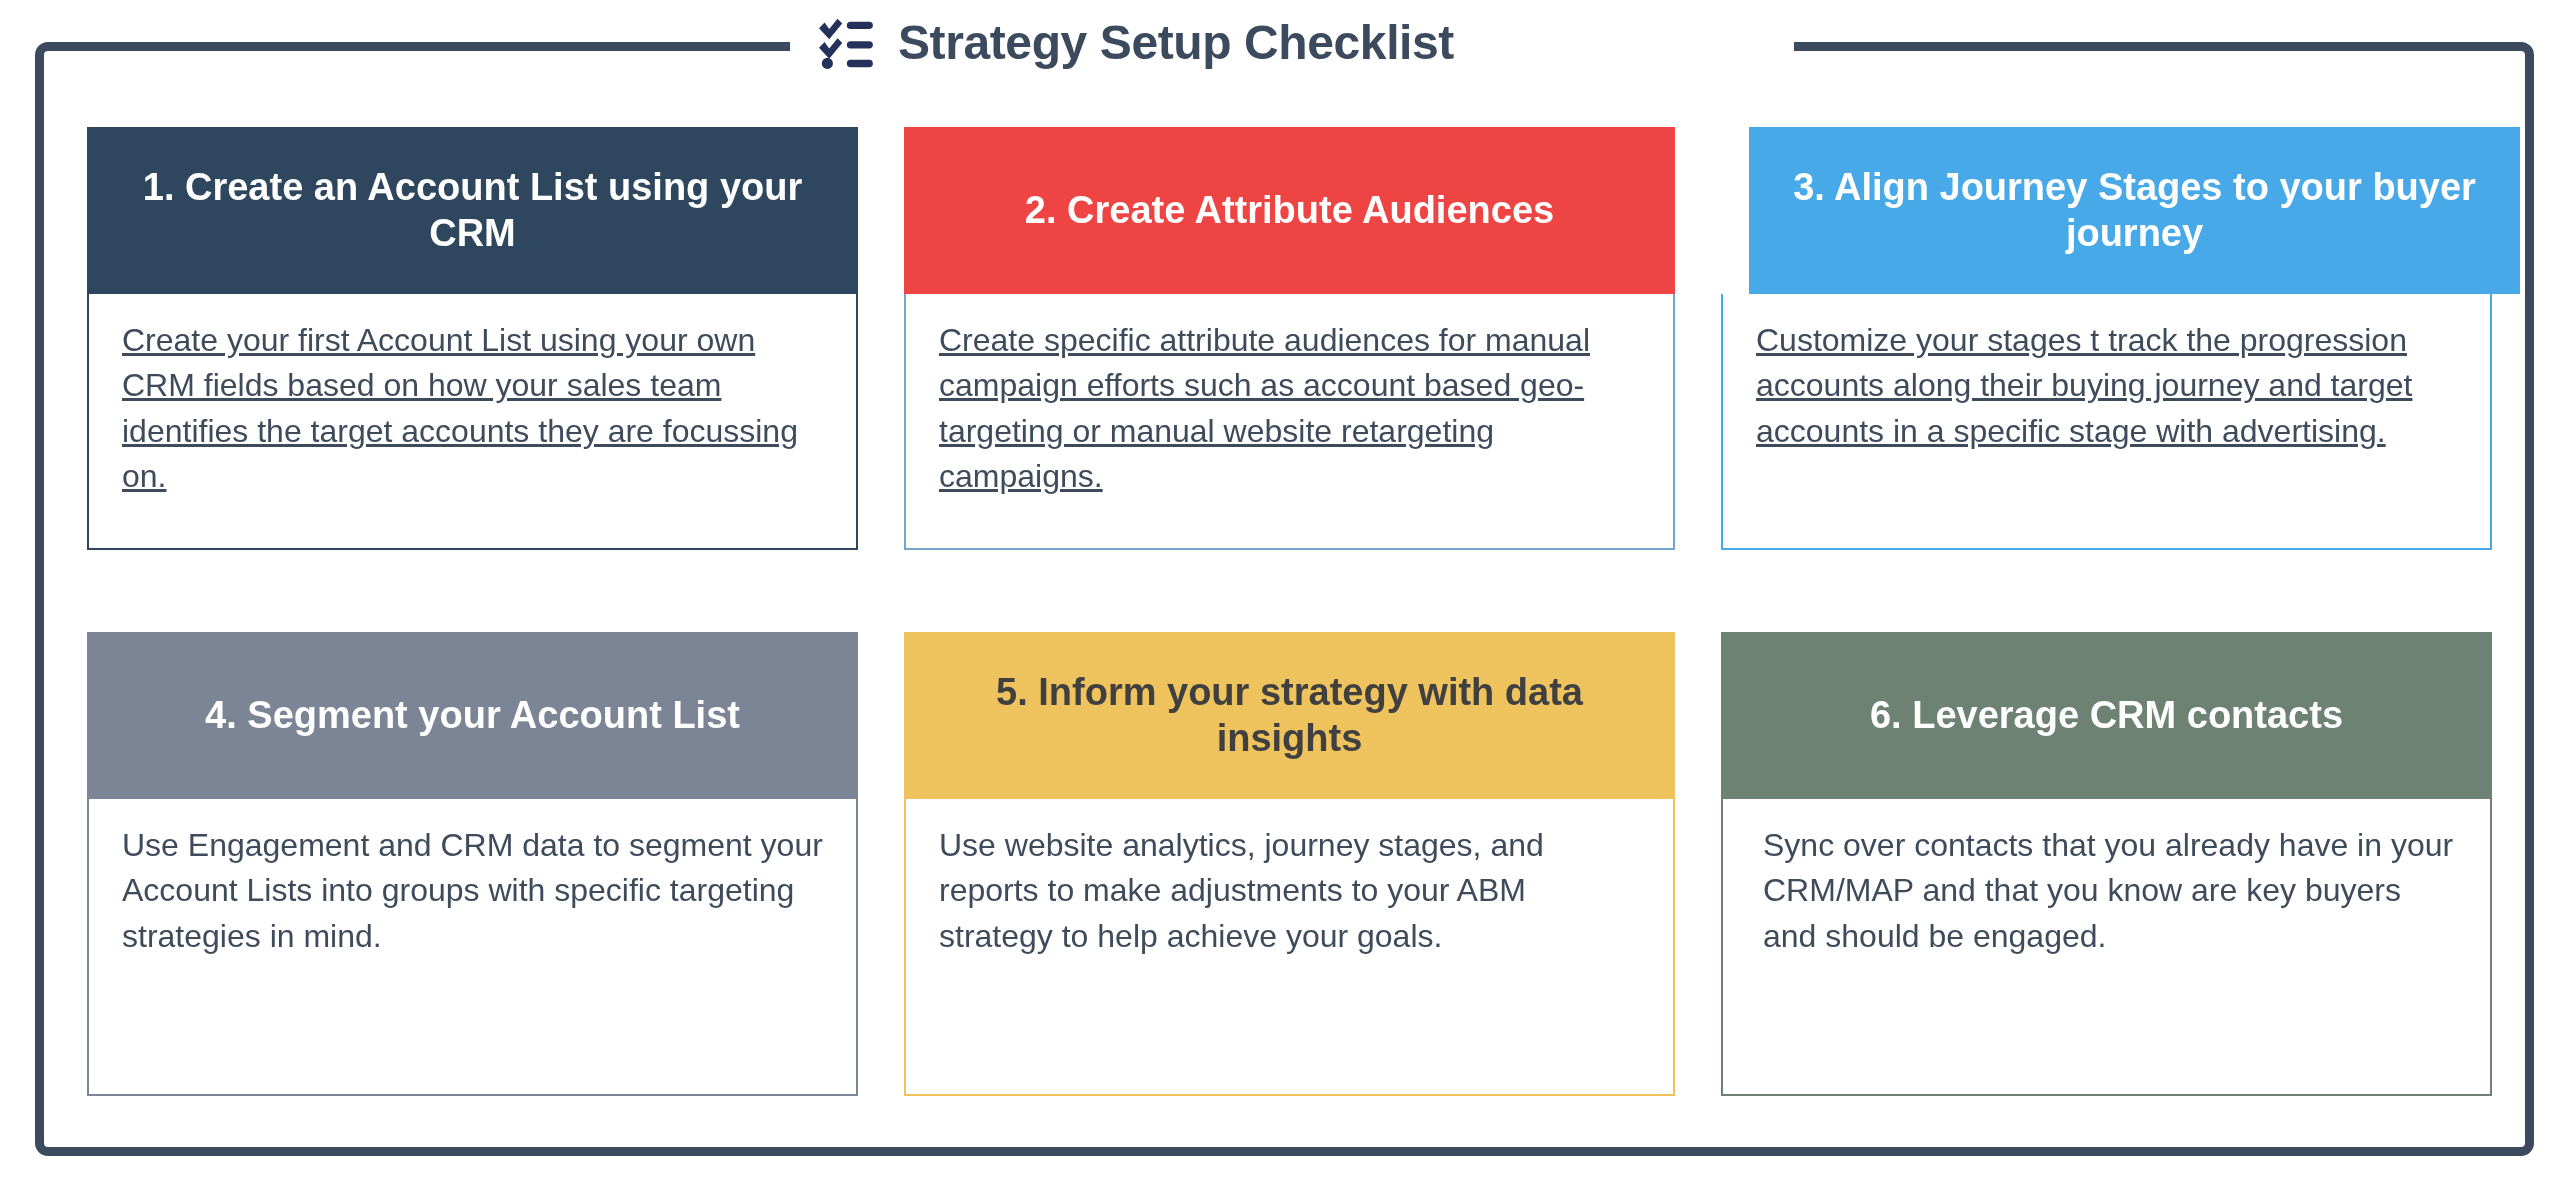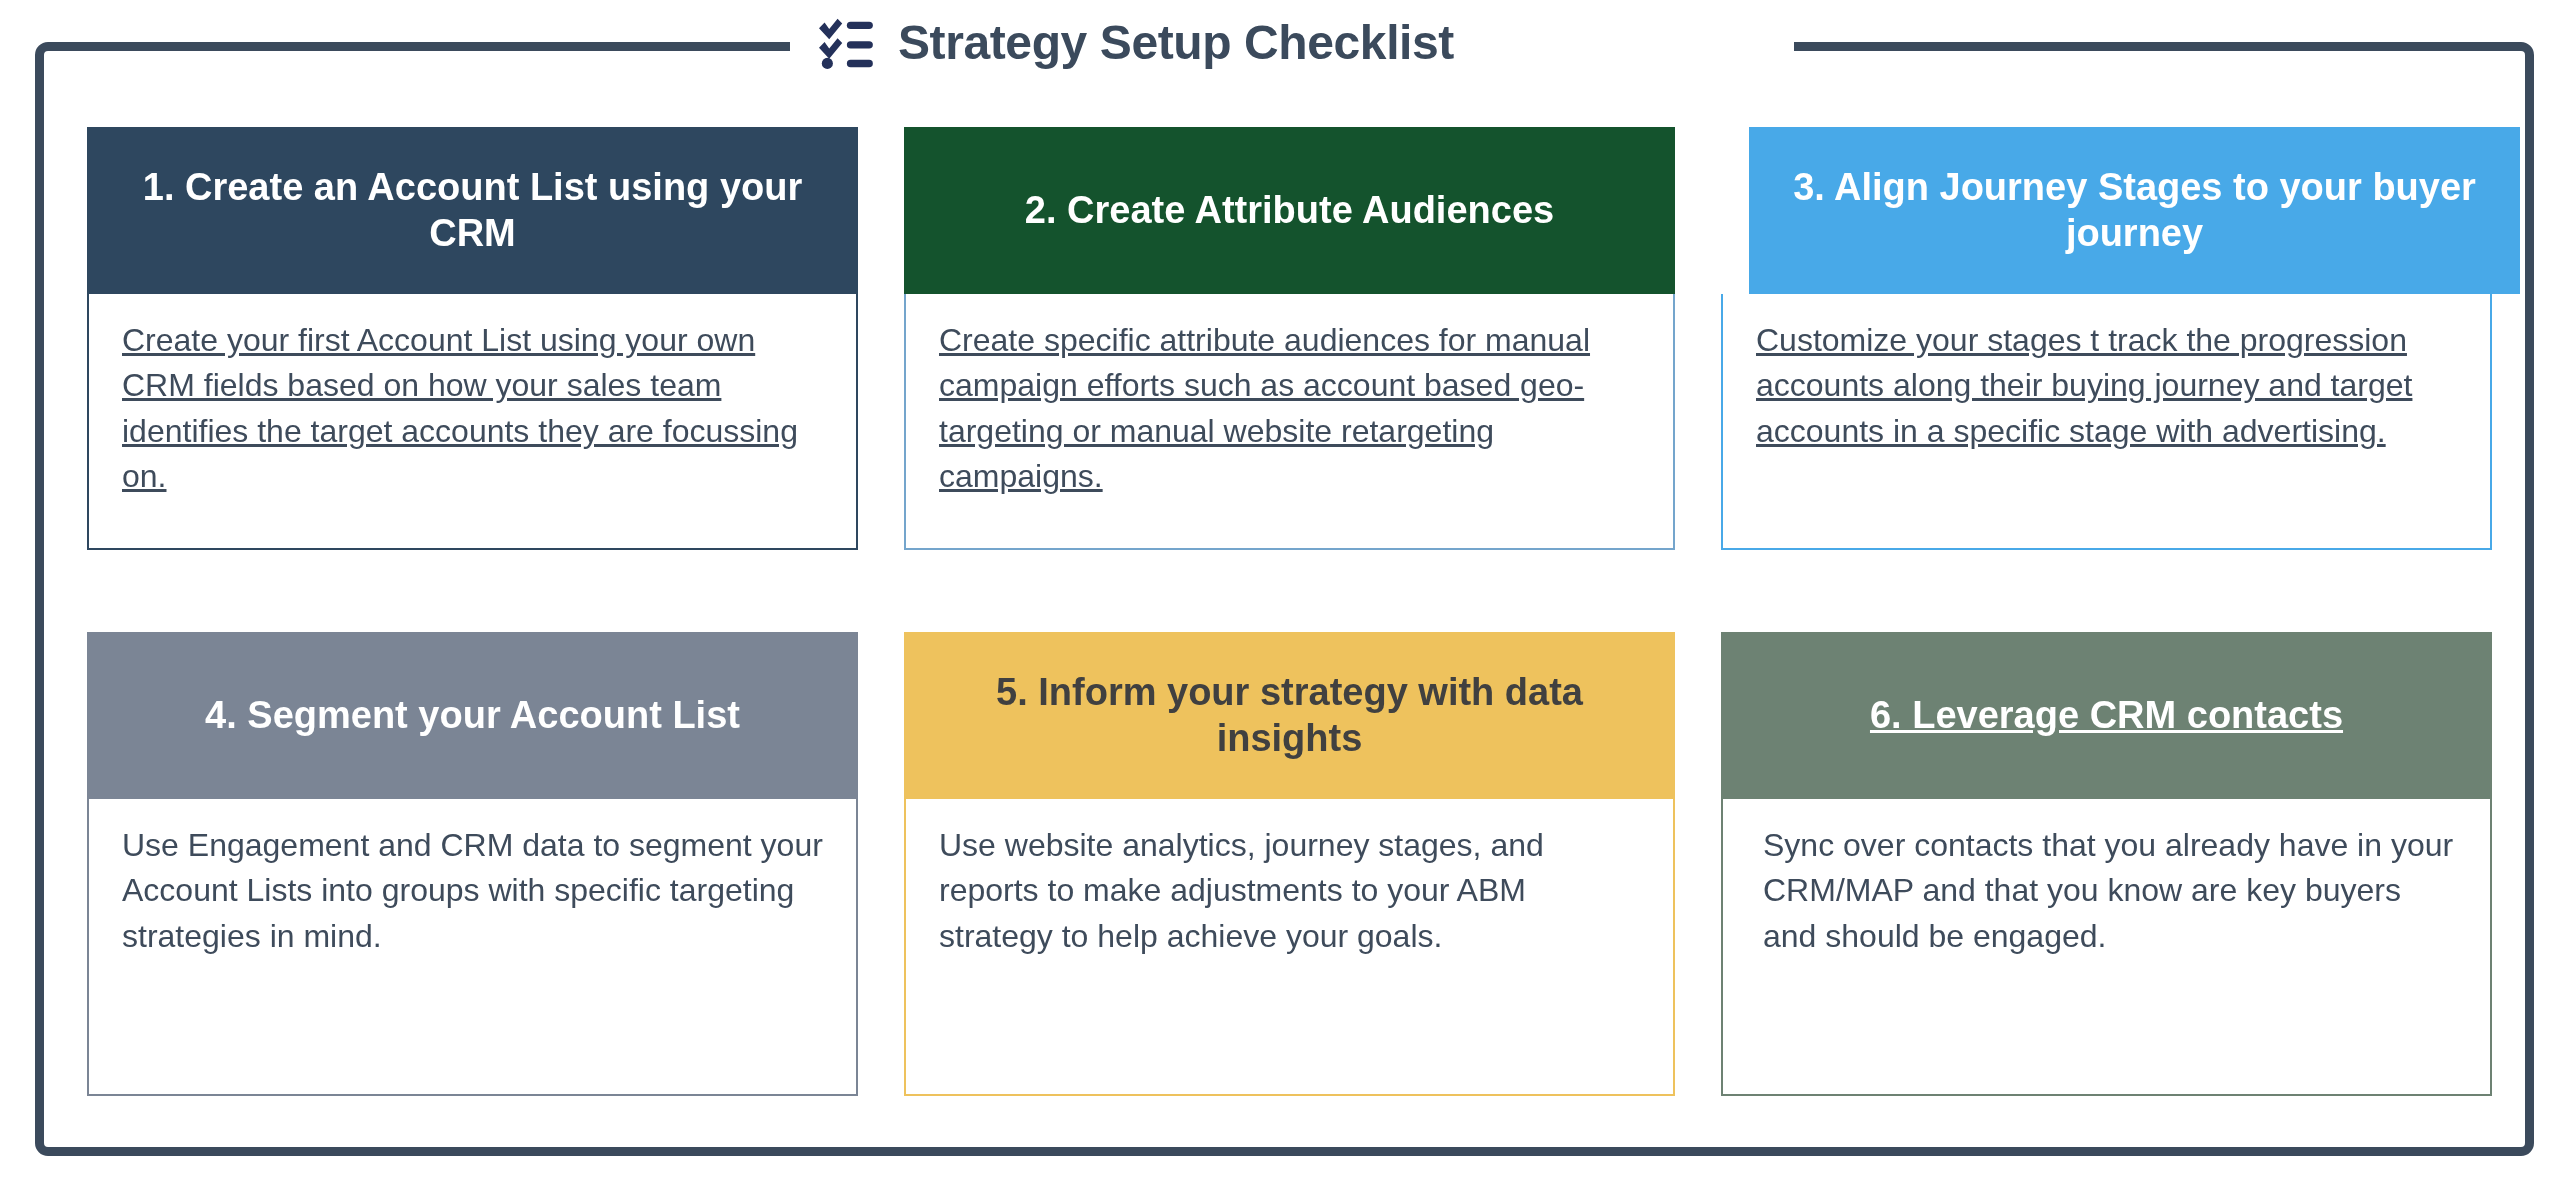--- a/index.html
+++ b/index.html
@@ -138,21 +138,21 @@
 <div id="grid">
 
   <div class="card row1">
     <div class="card-header" style="background: rgb(46, 71, 95); color: rgb(255, 255, 255);">
       <span>1. Create an Account List using your CRM</span>
     </div>
     <div class="card-body" style="border-color: rgb(46, 71, 95);">Create your first Account List using your own CRM fields based on how your sales team identifies the target accounts they are focussing on.</div>
   </div>
 
   <div class="card row1">
-    <div class="card-header" style="background: #14532d; color: rgb(255, 255, 255);">
+    <div class="card-header" style="background: #ef4444; color: rgb(255, 255, 255);">
       <span>2. Create Attribute Audiences</span>
     </div>
     <div class="card-body" style="border-color: rgb(116, 165, 204);">Create specific attribute audiences for manual campaign efforts such as account based geo-targeting or manual website retargeting campaigns.</div>
   </div>
 
   <div class="card row1">
     <div class="card-header" style="background: rgb(72, 169, 232); color: rgb(255, 255, 255); margin-left: 28px;">
       <span>3. Align Journey Stages to your buyer journey</span>
     </div>
     <div class="card-body" style="border-color: rgb(72, 169, 232);">Customize your stages t track the progression accounts along their buying journey and target accounts in a specific stage with advertising.</div>
@@ -166,20 +166,20 @@
   </div>
 
   <div class="card row2">
     <div class="card-header" style="background: rgb(238, 194, 93); color: #404040;">
       <span>5. Inform your strategy with data insights</span>
     </div>
     <div class="card-body" style="border-color: rgb(238, 194, 93);">Use website analytics, journey stages, and reports to make adjustments to your ABM strategy to help achieve your goals.</div>
   </div>
 
   <div class="card row2">
-    <div class="card-header" style="background: rgb(109, 130, 115); color: rgb(255, 255, 255); text-decoration: underline;">
+    <div class="card-header" style="background: rgb(109, 130, 115); color: rgb(255, 255, 255);">
       <span>6. Leverage CRM contacts</span>
     </div>
     <div class="card-body" style="border-color: rgb(109, 130, 115); padding-left: 40px;">Sync over contacts that you already have in your CRM/MAP and that you know are key buyers and should be engaged.</div>
   </div>
 
 </div>
 
 
 </body></html>

